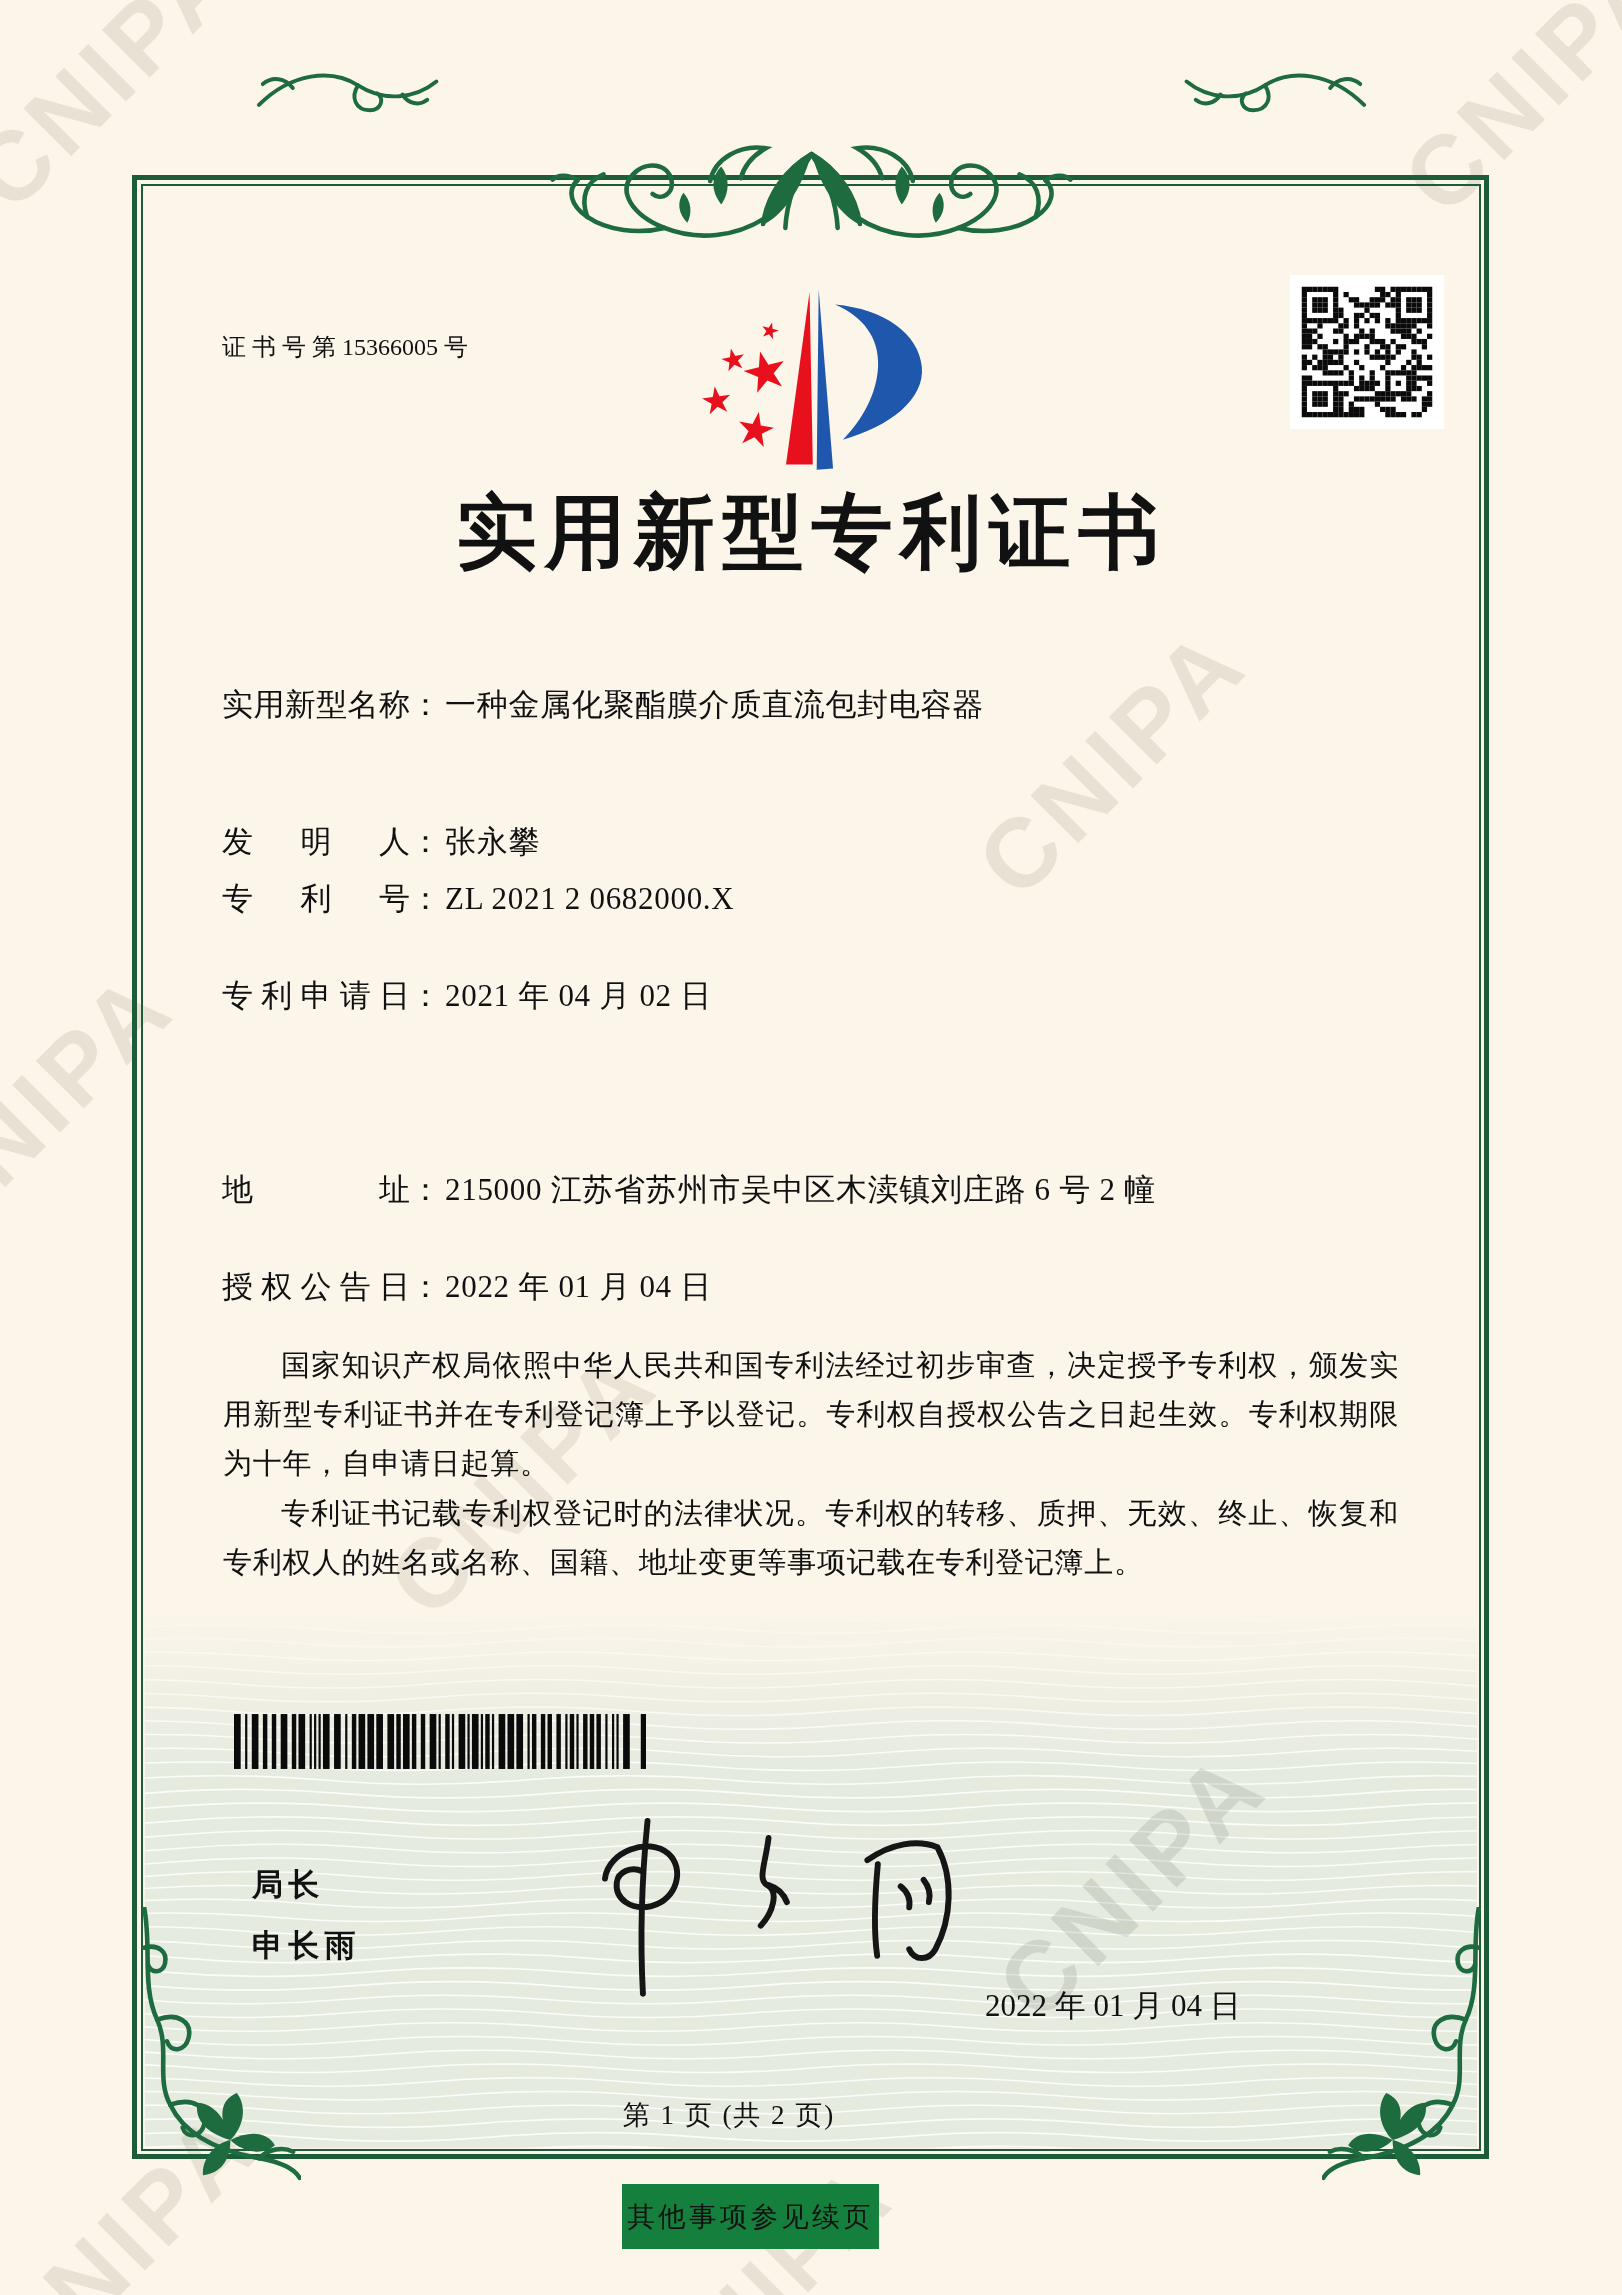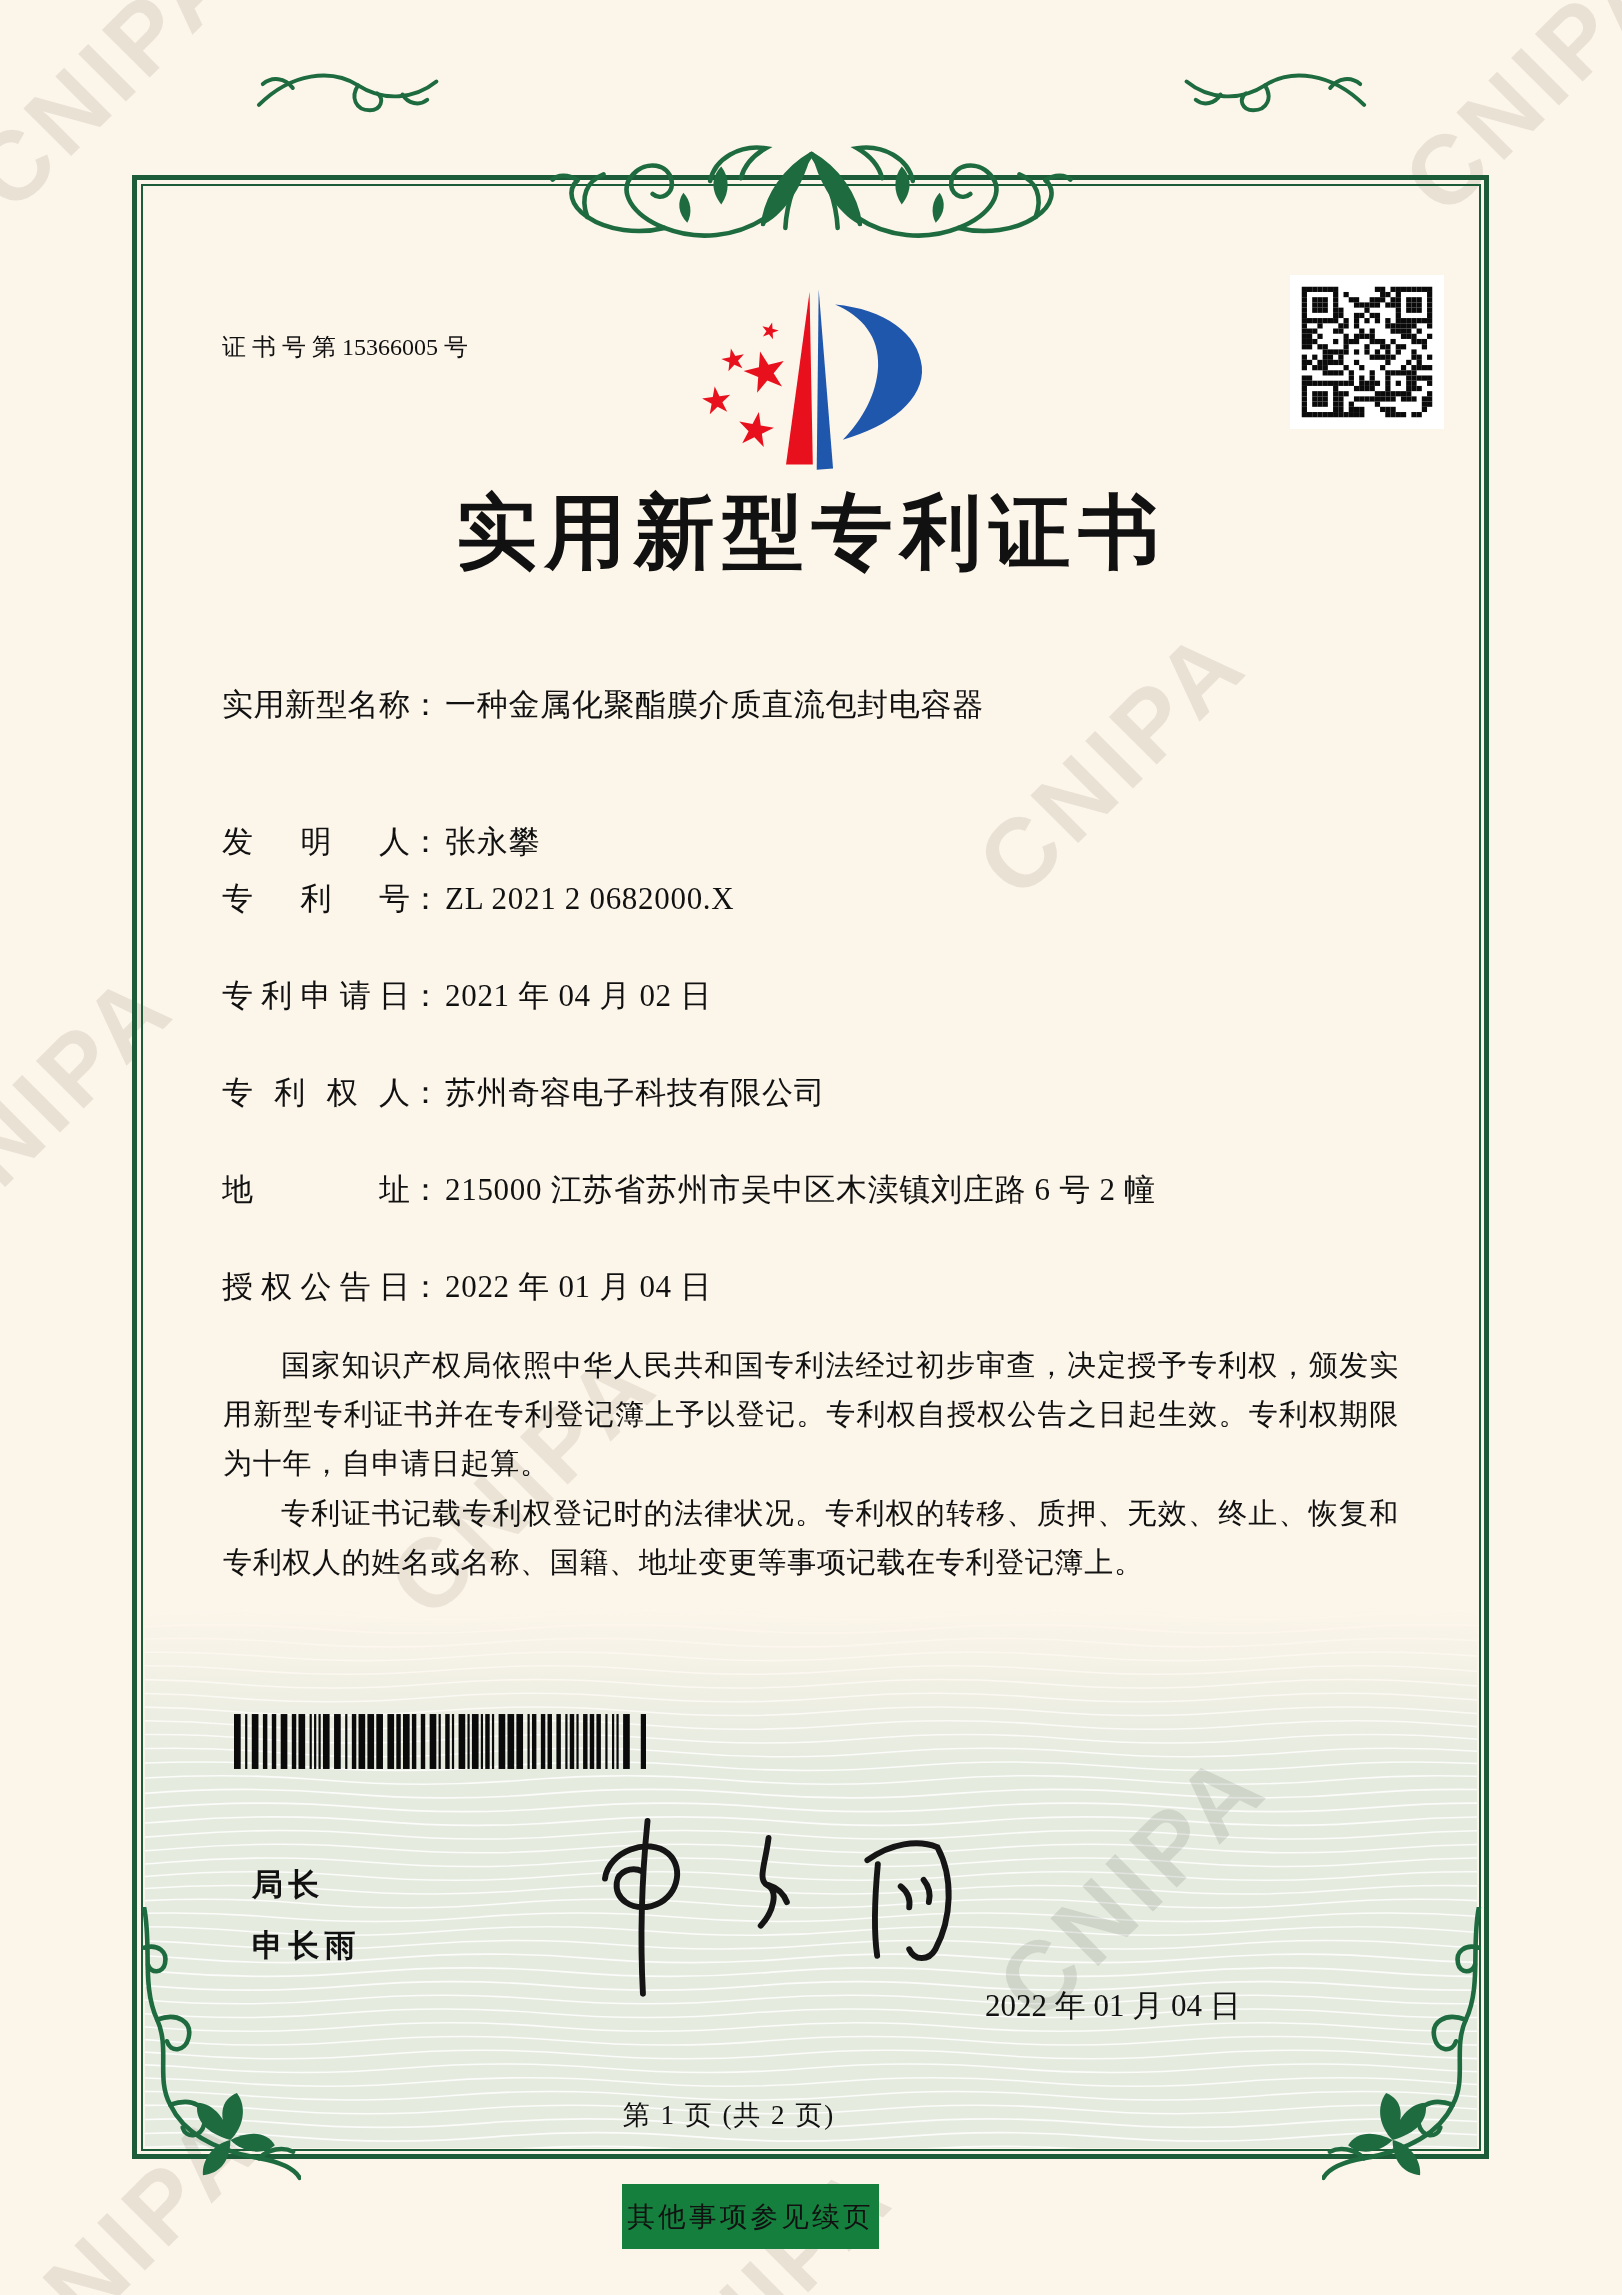--- a/index.html
+++ b/index.html
@@ -546,23 +546,20 @@
   </div>
   <div class="field-row" style="top:821px;">
     <span class="flabel">发明人</span><span class="fcolon">：</span><span class="fvalue">张永攀</span>
   </div>
   <div class="field-row" style="top:878px;">
     <span class="flabel">专利号</span><span class="fcolon">：</span><span class="fvalue">ZL 2021 2 0682000.X</span>
   </div>
   <div class="field-row" style="top:975px;">
     <span class="flabel">专利申请日</span><span class="fcolon">：</span><span class="fvalue">2021 年 04 月 02 日</span>
   </div>
-  <div class="field-row" style="top:1072px;">
-    <span class="flabel">专利权人</span><span class="fcolon">：</span><span class="fvalue">苏州奇容电子科技有限公司</span>
-  </div>
   <div class="field-row" style="top:1169px;">
     <span class="flabel">地址</span><span class="fcolon">：</span><span class="fvalue">215000  江苏省苏州市吴中区木渎镇刘庄路 6 号 2 幢</span>
   </div>
   <div class="field-row" style="top:1266px;">
     <span class="flabel">授权公告日</span><span class="fcolon">：</span><span class="fvalue">2022 年 01 月 04 日</span>
   </div>
 
   <div class="body-text">
     <p>国家知识产权局依照中华人民共和国专利法经过初步审查，决定授予专利权，颁发实用新型专利证书并在专利登记簿上予以登记。专利权自授权公告之日起生效。专利权期限为十年，自申请日起算。</p>
     <p>专利证书记载专利权登记时的法律状况。专利权的转移、质押、无效、终止、恢复和专利权人的姓名或名称、国籍、地址变更等事项记载在专利登记簿上。</p>

